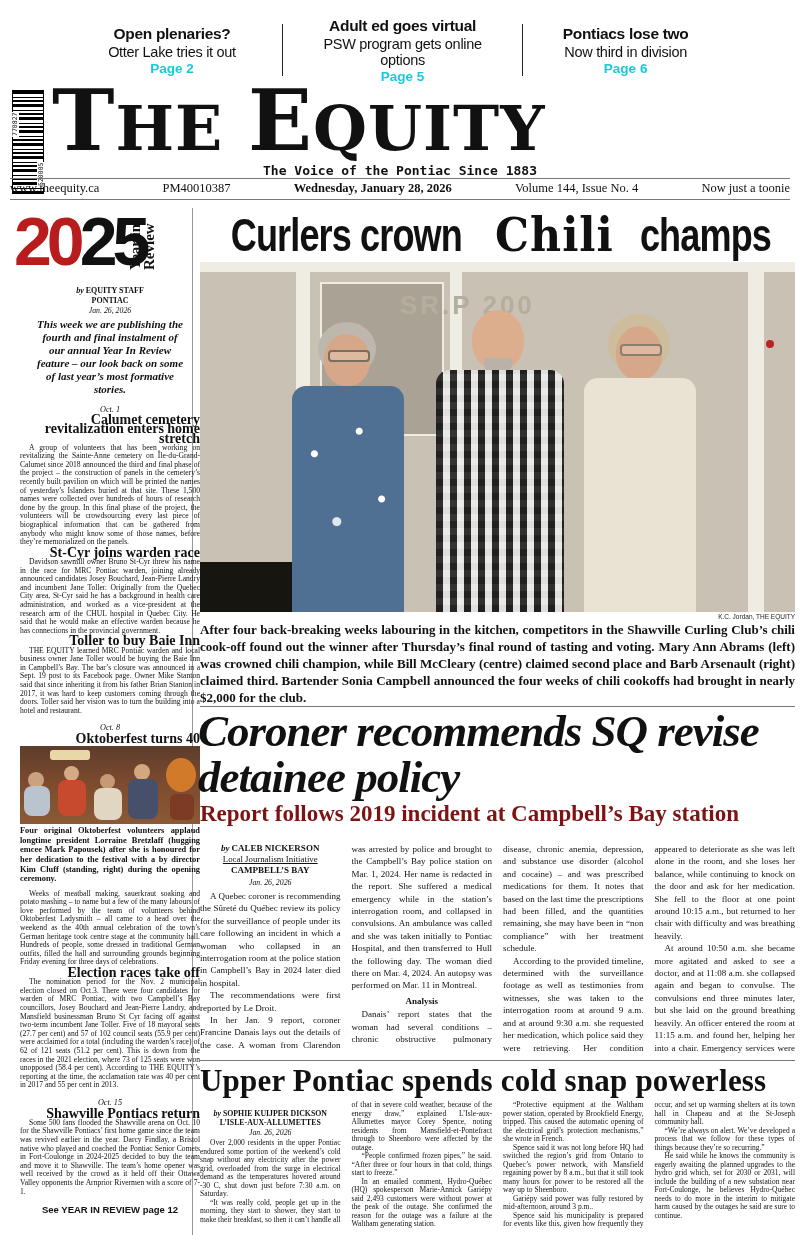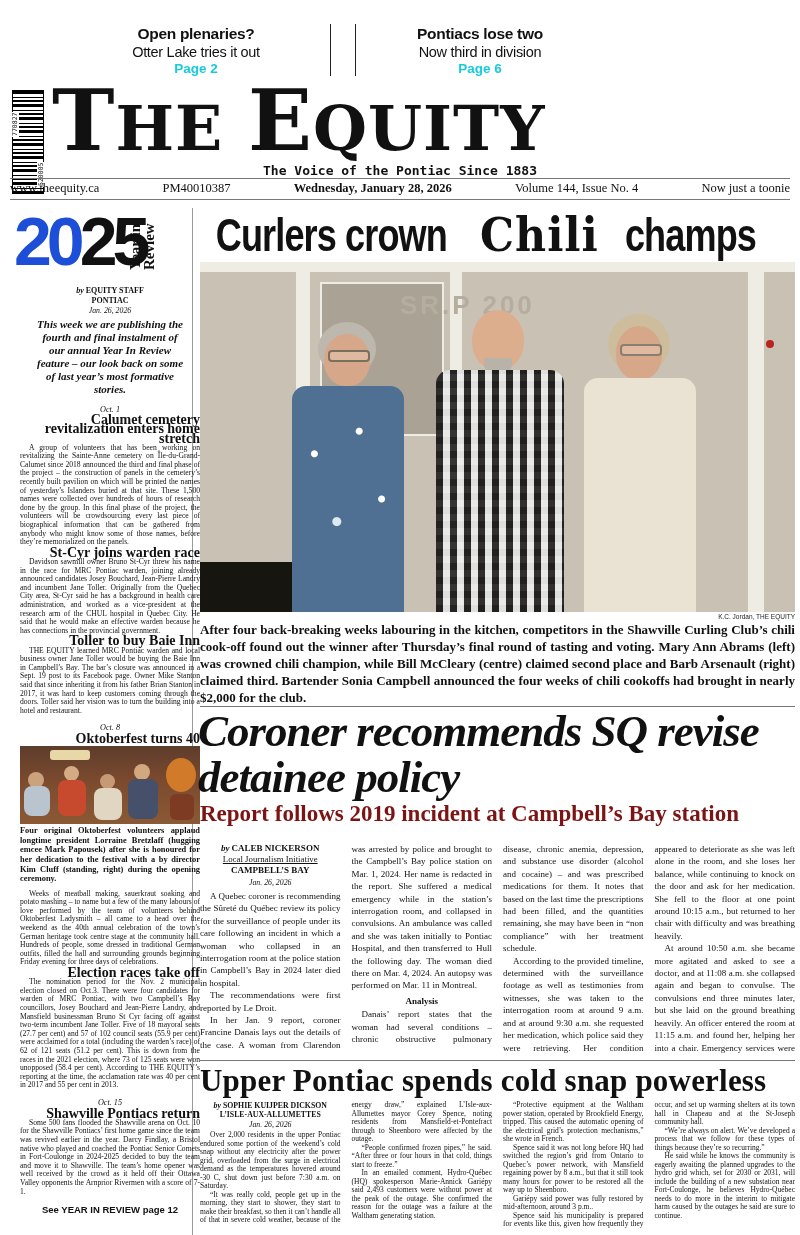--- a/index.html
+++ b/index.html
@@ -26,40 +26,40 @@
   .tagline{left:0;top:163px;width:800px;text-align:center;font-family:"DejaVu Sans Mono",monospace;font-size:13px;font-weight:bold;}
   .hairline{height:1px;background:#777;}
   .infobar{left:10px;top:181px;width:780px;display:flex;justify-content:space-between;align-items:center;
            font-size:12.5px;font-family:"Liberation Serif",serif;}
   .infobar .bold{font-weight:bold;}
 
   
   .vrule{left:192px;top:208px;width:1px;height:1027px;background:#999;}
   .yrlogo{left:14px;top:210px;width:176px;height:72px;}
   .yr-num{font-family:"Liberation Sans",sans-serif;font-weight:bold;font-size:68px;line-height:62px;letter-spacing:-5px;display:inline-block;}
-  .yr-20{color:#1d4ed8;}
+  .yr-20{color:#b91c1c;}
   .yr-25{color:#111;}
   .yr-side{position:absolute;left:118px;top:2px;transform:rotate(-90deg) translate(-58px,-4px);transform-origin:left top;
            font-family:"Liberation Serif",serif;font-weight:bold;font-size:15px;line-height:14px;white-space:nowrap;}
   .leftcol{left:20px;top:286px;width:180px;height:949px;overflow:hidden;font-size:7.6px;line-height:8.6px;text-align:justify;}
   .leftcol .byline,.colbyline{text-align:center;font-weight:bold;font-size:8px;line-height:9.5px;}
   .leftcol .byl-by,.colbyline .byl-by{font-style:italic;font-weight:bold;margin-right:2px;}
   .leftcol .dateline,.colbyline .dateline{text-align:center;font-style:italic;font-weight:normal;font-size:7.8px;margin:1px 0 2px;}
   .lede{font-style:italic;font-weight:bold;text-align:center;font-size:11px;line-height:13px;margin:2px 15px 10px;}
   .sec-date{text-align:center;font-style:italic;font-size:8.2px;margin-top:9px;}
   .sec-head{text-align:right;font-weight:bold;font-size:14px;line-height:9.2px;margin:1px 0;}
   .leftcol p.body{margin:0 0 1px;text-indent:9px;}
   .okto-photo{width:180px;height:78px;position:relative;margin:3px 0 2px;overflow:hidden;
      background:linear-gradient(180deg,#5d3d2c 0%,#7c4a2e 45%,#8a5a36 100%);}
   .blob{position:absolute;border-radius:50%;}
   .okto-cap{font-weight:bold;font-size:8.4px;line-height:9.6px;text-align:justify;margin-bottom:6px;}
   .more-line{text-align:center;font-family:"Liberation Sans",sans-serif;font-weight:bold;font-size:9.5px;margin-top:10px;}
 
   
-  .chili-head{left:200px;top:210px;width:595px;text-align:left;white-space:nowrap;}
+  .chili-head{left:200px;top:210px;width:595px;text-align:center;white-space:nowrap;}
   .chili-head .hs{font-family:"Liberation Sans",sans-serif;font-weight:bold;font-size:41px;letter-spacing:-1px;display:inline-block;transform:scale(.88,1.12);transform-origin:center bottom;}
   .chili-head .hc{font-family:"DejaVu Serif",serif;font-weight:bold;font-size:45px;letter-spacing:1px;display:inline-block;margin:0 10px;transform:scale(.95,1.05);transform-origin:center bottom;}
   .mainphoto{left:200px;top:262px;width:595px;height:350px;background:#c9c2b4;overflow:hidden;}
   .wall-strip{position:absolute;background:#efece4;}
   .photo-sign{position:absolute;left:200px;top:28px;color:#b5ad9d;font-family:"Liberation Sans",sans-serif;font-weight:bold;font-size:26px;letter-spacing:3px;}
   .board{position:absolute;background:#aaa294;border:2px solid #efece4;}
   .person{position:absolute;}
   .head-c{position:absolute;border-radius:50% 50% 46% 46%;background:#d6a788;}
   .hair{position:absolute;border-radius:50%;}
   .torso{position:absolute;border-radius:14px 14px 0 0;}
@@ -85,32 +85,37 @@
   .cor-body{left:200px;top:843px;width:595px;height:214px;overflow:hidden;font-size:9px;line-height:12.4px;}
   .cor-body .colbyline{font-size:9px;line-height:11px;}
   .org-line{text-decoration:underline;font-weight:normal;font-size:8.8px;}
   .colbody p.body{margin:0;text-indent:10px;}
   .mini-head{text-align:center;font-weight:bold;margin:3px 0 1px;}
 
   
   .hr2{left:200px;top:1060px;width:595px;}
   .pow-head{left:200px;top:1063px;width:595px;font-family:"Liberation Serif",serif;font-weight:bold;font-size:31px;letter-spacing:.2px;}
   .pow-body{left:200px;top:1101px;width:595px;height:134px;overflow:hidden;font-size:7.5px;line-height:8.5px;}
-  .pow-body .colbyline{font-size:7.8px;line-height:9px;}
+  .pow-body .colbyline{font-size:7.8px;line-height:9px;margin-top:8px;}
 </style>
 </head>
 <body>
 
 <div class="abs teasers">
   <div class="teaser" style="width:200px">
     <div class="teaser-title">Open plenaries?</div>
     <div class="teaser-sub">Otter Lake tries it out</div>
     <div class="teaser-page">Page 2</div>
   </div>
   <div class="tease-div"></div>
+  <div class="teaser" style="width:226px">
+    <div class="teaser-title">Adult ed goes virtual</div>
+    <div class="teaser-sub">PSW program gets online options</div>
+    <div class="teaser-page">Page 5</div>
+  </div>
   <div class="tease-div"></div>
   <div class="teaser" style="width:180px">
     <div class="teaser-title">Pontiacs lose two</div>
     <div class="teaser-sub">Now third in division</div>
     <div class="teaser-page">Page 6</div>
   </div>
 </div>
 
 <div class="abs barcode">
   <span class="bc-num" style="left:-2px;top:46px;">770827</span>

